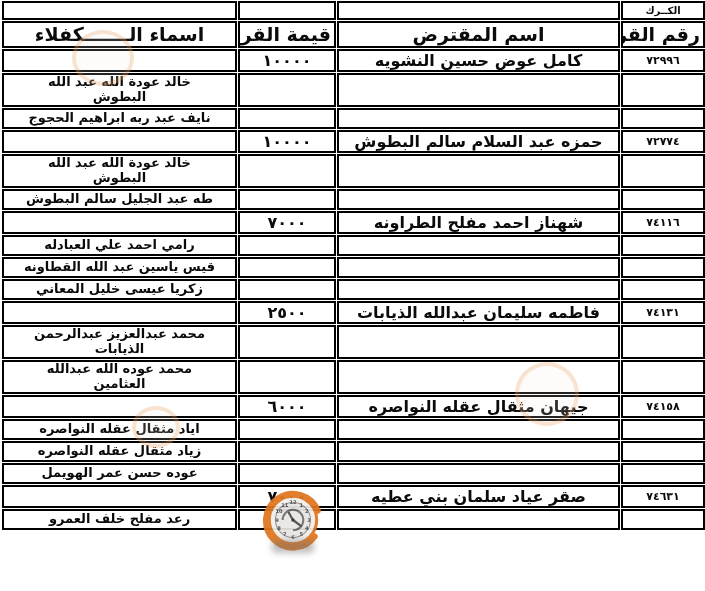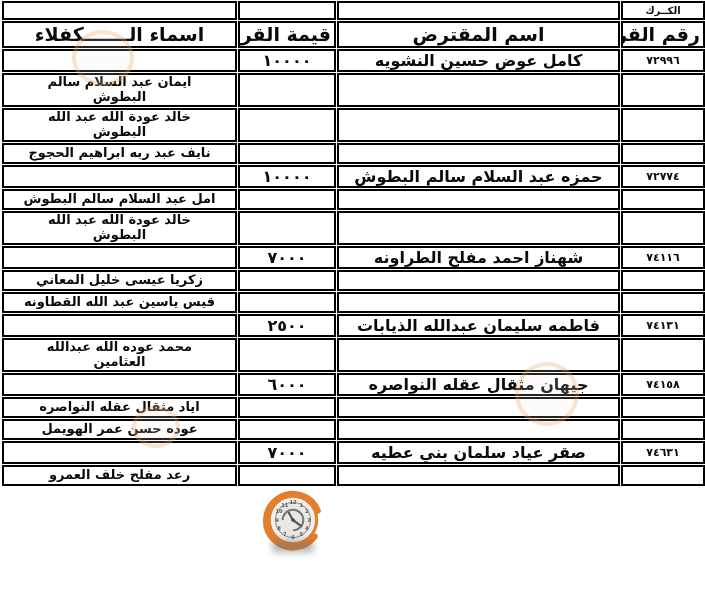--- a/index.html
+++ b/index.html
@@ -70,93 +70,105 @@
     <tr>
           <td class="num-cell">٧٢٩٩٦</td>
           <td class="borrower-cell">كامل عوض حسين النشويه</td>
           <td class="amount-cell">١٠٠٠٠</td>
           <td></td>
         </tr>
         <tr>
           <td></td>
           <td></td>
           <td></td>
-          <td class="guarantor-cell">ايمان عبد السلام سالم البطوش</td>
-        </tr>
-        <tr>
-          <td></td>
-          <td></td>
-          <td></td>
           <td class="guarantor-cell">خالد عودة الله عبد الله البطوش</td>
         </tr>
         <tr>
           <td></td>
           <td></td>
           <td></td>
           <td class="guarantor-cell">نايف عبد ربه ابراهيم الحجوج</td>
         </tr>
         <tr>
           <td class="num-cell">٧٢٧٧٤</td>
           <td class="borrower-cell">حمزه عبد السلام سالم البطوش</td>
           <td class="amount-cell">١٠٠٠٠</td>
           <td></td>
         </tr>
         <tr>
           <td></td>
           <td></td>
           <td></td>
-          <td class="guarantor-cell">امل عبد السلام سالم البطوش</td>
-        </tr>
-        <tr>
-          <td></td>
-          <td></td>
-          <td></td>
           <td class="guarantor-cell">خالد عودة الله عبد الله البطوش</td>
+        </tr>
+        <tr>
+          <td></td>
+          <td></td>
+          <td></td>
+          <td class="guarantor-cell">طه عبد الجليل سالم البطوش</td>
         </tr>
         <tr>
           <td class="num-cell">٧٤١١٦</td>
           <td class="borrower-cell">شهناز احمد مفلح الطراونه</td>
           <td class="amount-cell">٧٠٠٠</td>
           <td></td>
         </tr>
         <tr>
           <td></td>
           <td></td>
           <td></td>
+          <td class="guarantor-cell">رامي احمد علي العبادله</td>
+        </tr>
+        <tr>
+          <td></td>
+          <td></td>
+          <td></td>
+          <td class="guarantor-cell">قيس ياسين عبد الله القطاونه</td>
+        </tr>
+        <tr>
+          <td></td>
+          <td></td>
+          <td></td>
           <td class="guarantor-cell">زكريا عيسى خليل المعاني</td>
-        </tr>
-        <tr>
-          <td></td>
-          <td></td>
-          <td></td>
-          <td class="guarantor-cell">قيس ياسين عبد الله القطاونه</td>
         </tr>
         <tr>
           <td class="num-cell">٧٤١٣١</td>
           <td class="borrower-cell">فاطمه سليمان عبدالله الذيابات</td>
           <td class="amount-cell">٢٥٠٠</td>
           <td></td>
         </tr>
         <tr>
           <td></td>
           <td></td>
           <td></td>
+          <td class="guarantor-cell">محمد عبدالعزيز عبدالرحمن الذيابات</td>
+        </tr>
+        <tr>
+          <td></td>
+          <td></td>
+          <td></td>
           <td class="guarantor-cell">محمد عوده الله عبدالله العثامين</td>
         </tr>
         <tr>
           <td class="num-cell">٧٤١٥٨</td>
           <td class="borrower-cell">جيهان مثقال عقله النواصره</td>
           <td class="amount-cell">٦٠٠٠</td>
           <td></td>
         </tr>
         <tr>
           <td></td>
           <td></td>
           <td></td>
           <td class="guarantor-cell">اياد مثقال عقله النواصره</td>
+        </tr>
+        <tr>
+          <td></td>
+          <td></td>
+          <td></td>
+          <td class="guarantor-cell">زياد مثقال عقله النواصره</td>
         </tr>
         <tr>
           <td></td>
           <td></td>
           <td></td>
           <td class="guarantor-cell">عوده حسن عمر الهويمل</td>
         </tr>
         <tr>
           <td class="num-cell">٧٤٦٣١</td>
           <td class="borrower-cell">صقر عياد سلمان بني عطيه</td>

